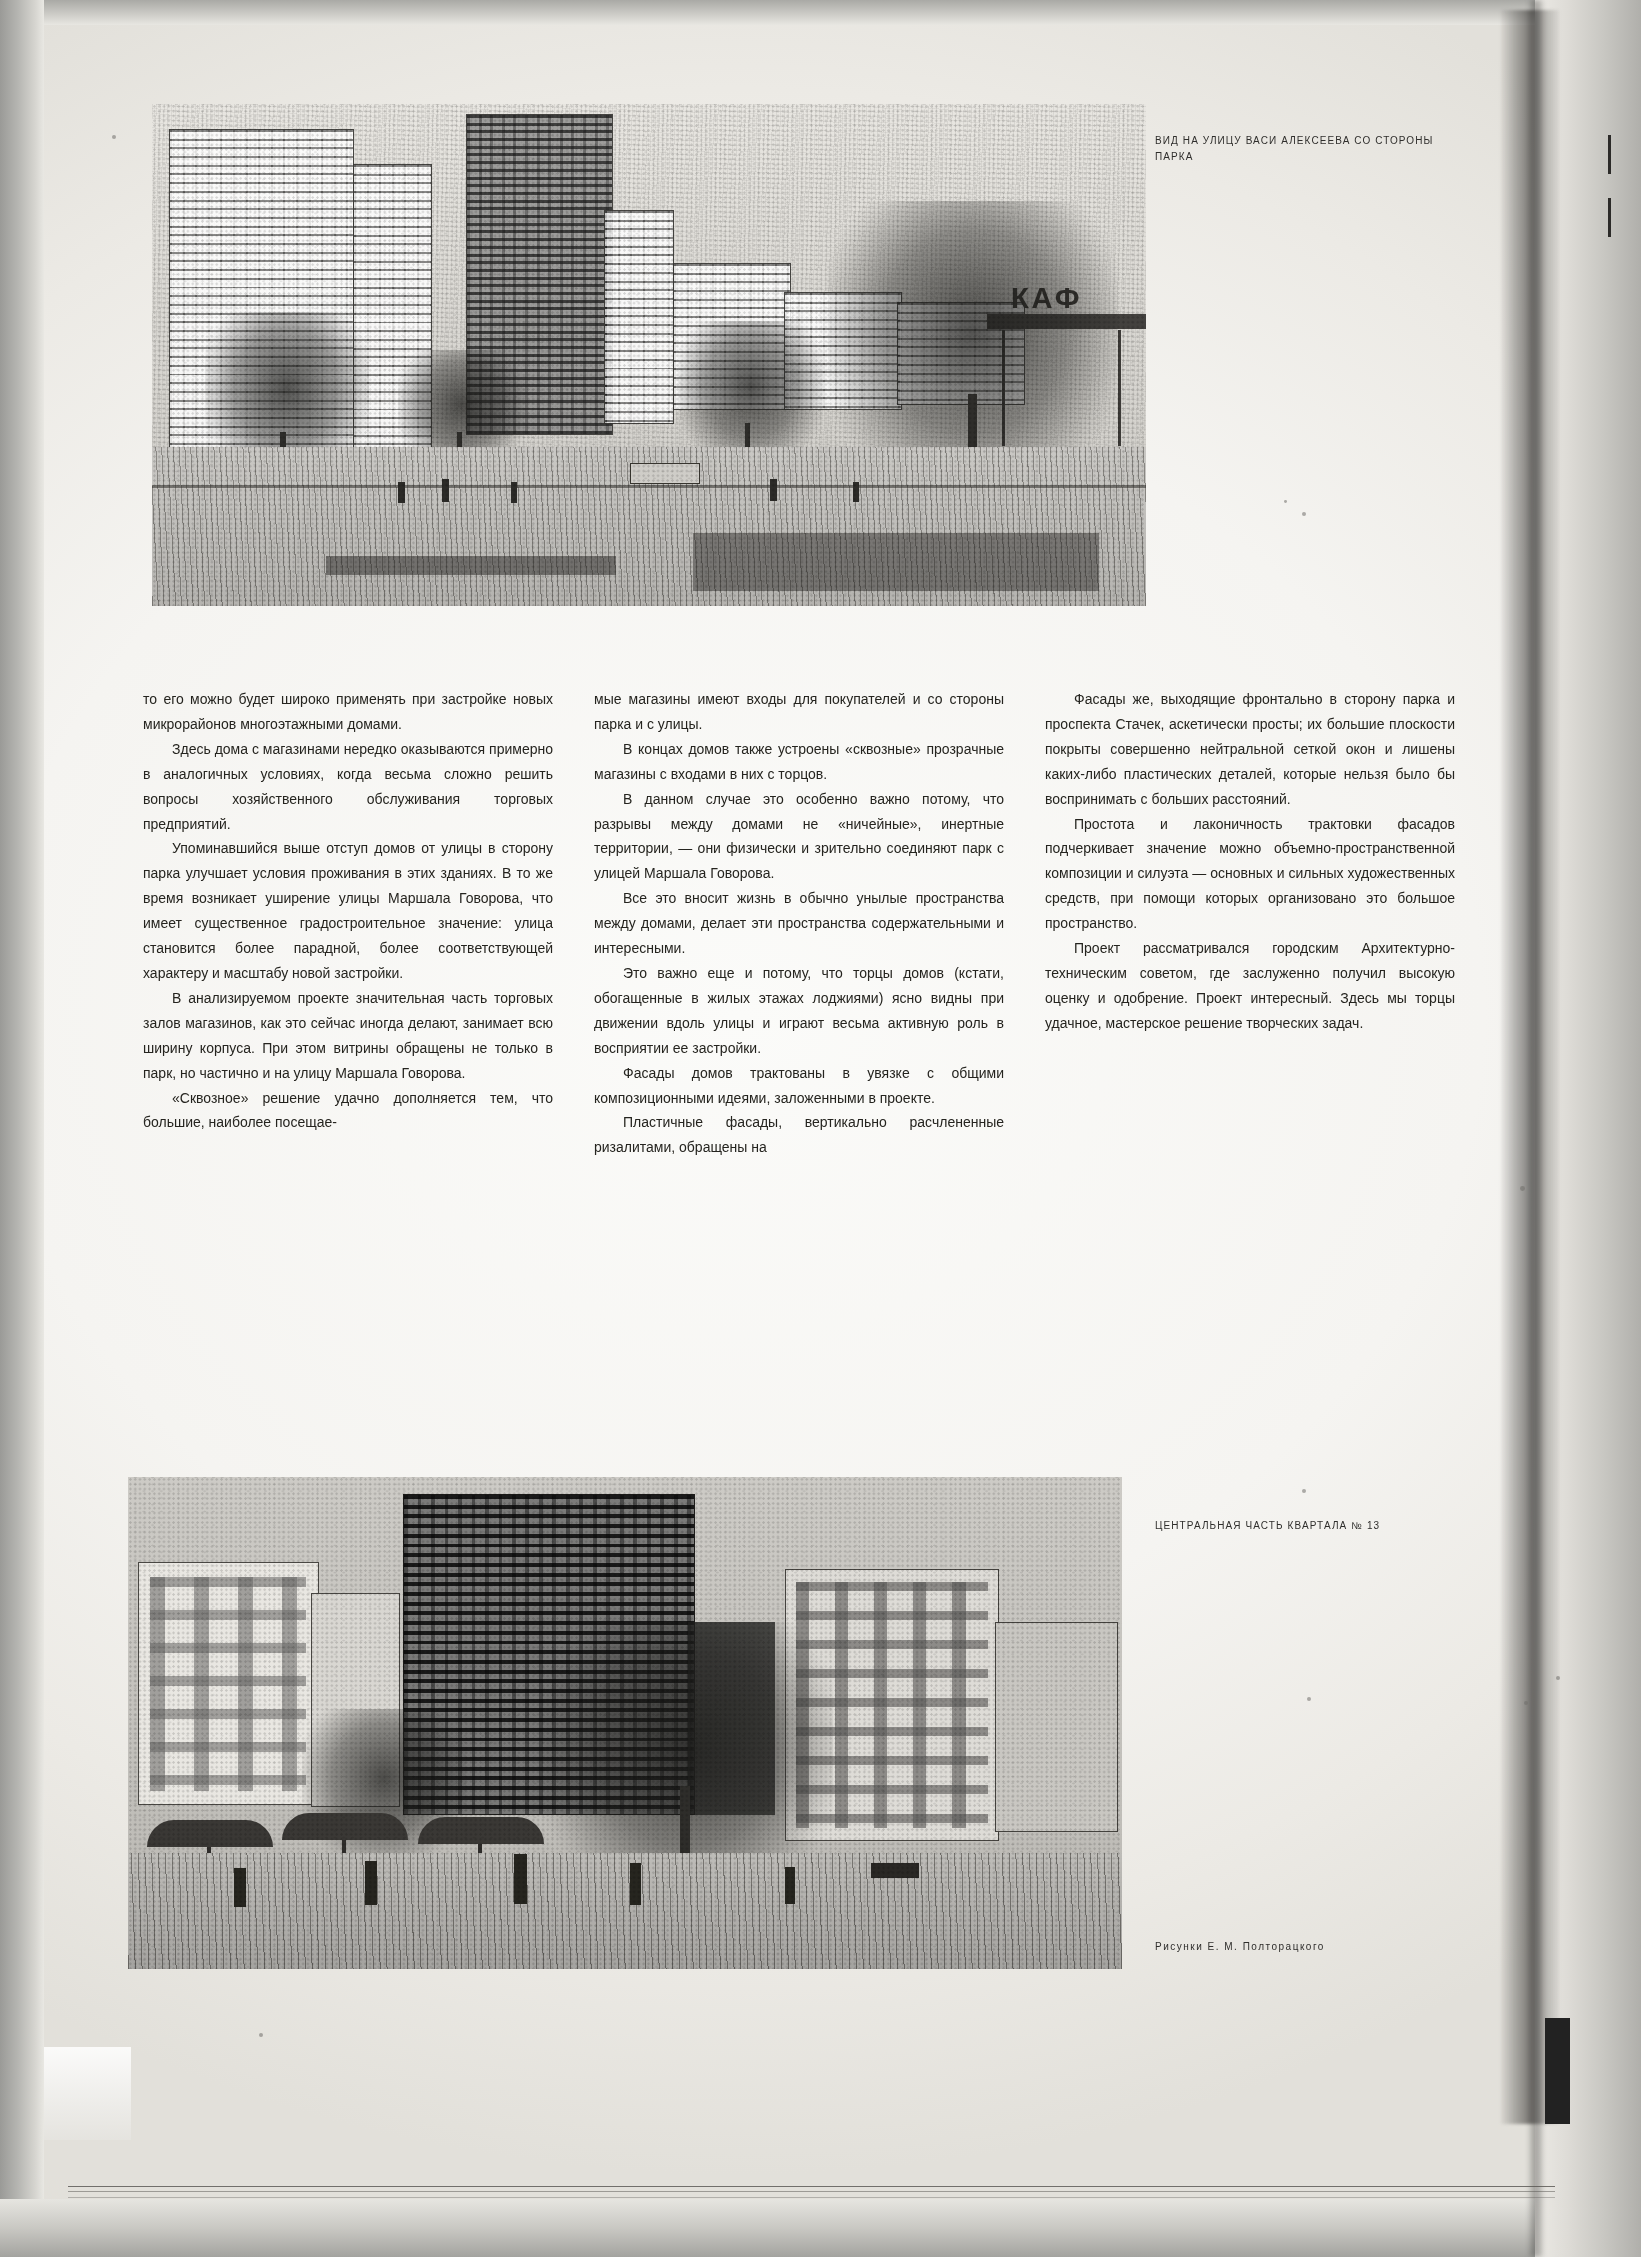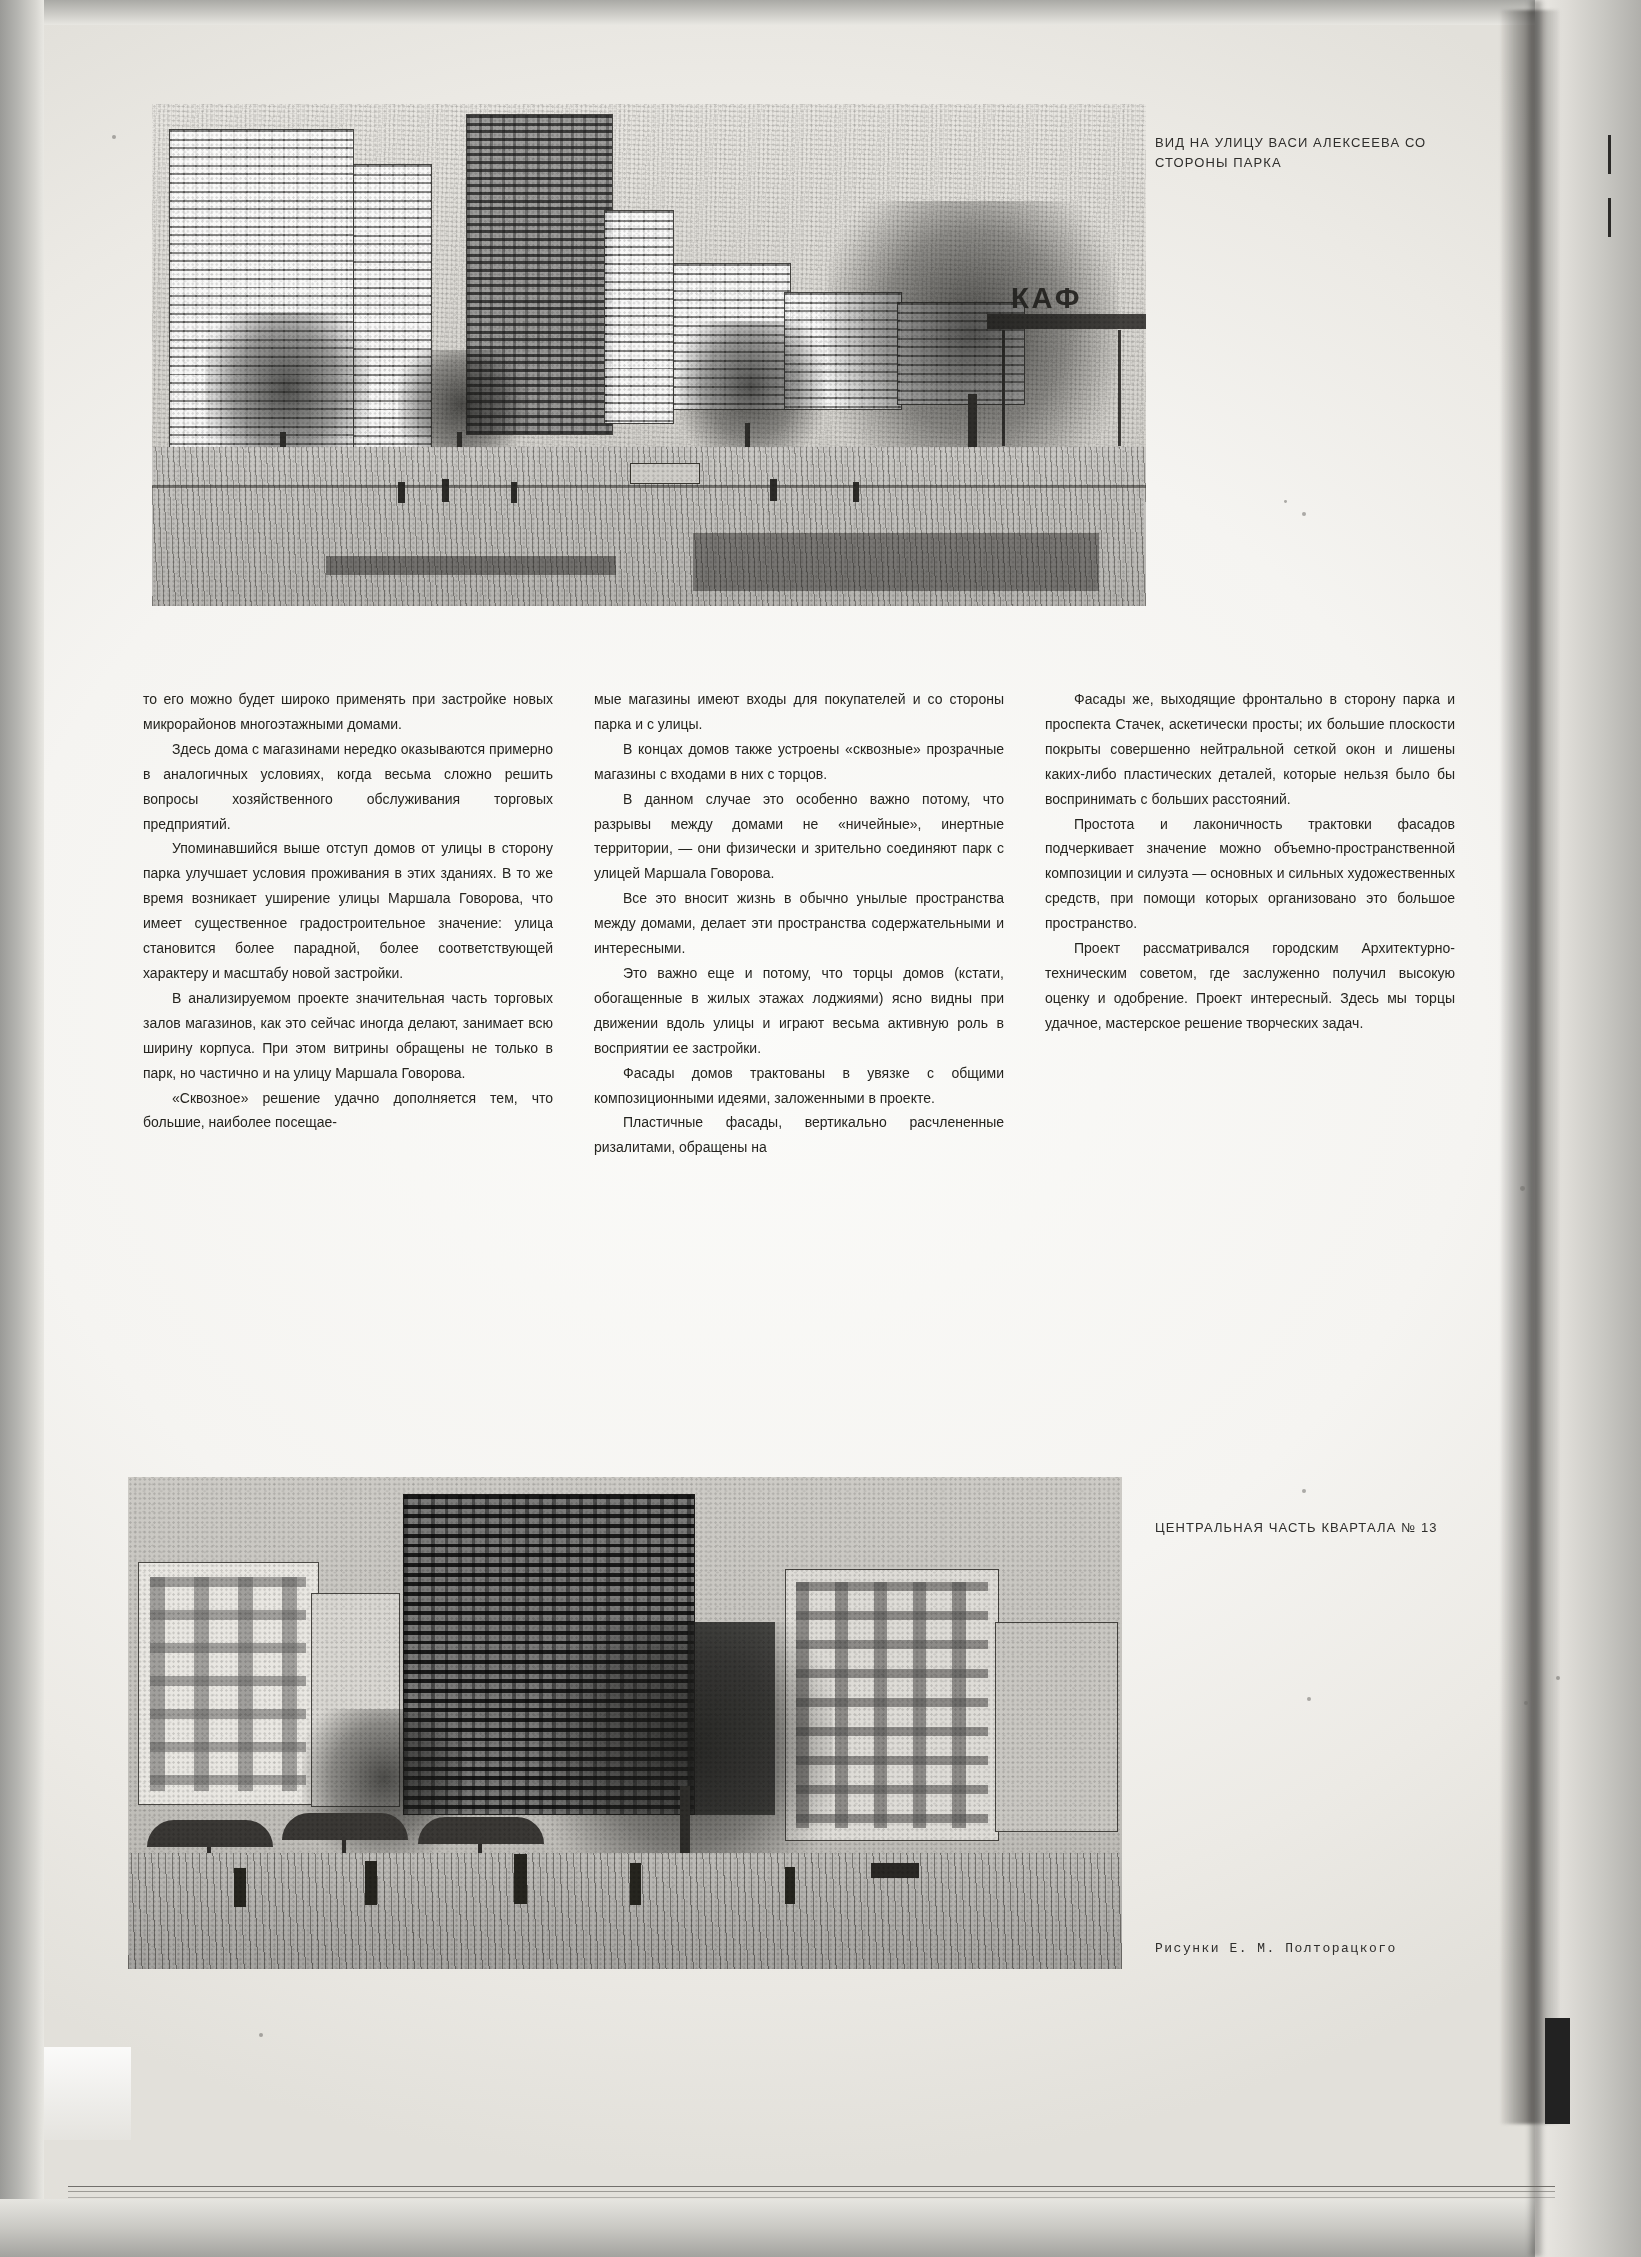--- a/index.html
+++ b/index.html
@@ -128,21 +128,21 @@
     position: absolute;
     font-family: "Liberation Sans", sans-serif;
     font-weight: bold;
     color: #35332f;
     letter-spacing: 2.9px;
   }
 
   
   .caption {
     position: absolute;
-    font-size: 13px;
+    font-size: 10px;
     letter-spacing: 1.1px;
     color: #2f2e2c;
     line-height: 1.55;
     font-family: "Liberation Sans", sans-serif;
   }
 
   
   .cols {
     position: absolute;
     left: 143px;
@@ -306,21 +306,21 @@
     <div style="position:absolute; left:386px; top:377px; width:12.6px; height:50px; background:#26251f;"></div>
     <div style="position:absolute; left:502px; top:386px; width:10.6px; height:42px; background:#26251f;"></div>
     <div style="position:absolute; left:657px; top:390px; width:9.7px; height:37px; background:#26251f;"></div>
     <div style="position:absolute; left:743px; top:386px; width:48px; height:15.4px; background:#2a2825;"></div>
 
     <div class="figure-noise"></div>
   </div>
 
   <div class="caption" style="left:1155px; top:1518px; width:309px;">ЦЕНТРАЛЬНАЯ ЧАСТЬ КВАРТАЛА № 13</div>
 
-  <div class="caption" style="left:1155px; top:1939px; width:309px; letter-spacing:1.5px;font-family:Liberation Mono, monospace;">Рисунки Е. М. Полторацкого</div>
+  <div class="caption" style="left:1155px; top:1939px; width:309px; letter-spacing:1.5px;">Рисунки Е. М. Полторацкого</div>
 
   <div class="speck" style="left:1302px; top:512px; width:3.9px; height:3.9px;"></div>
   <div class="speck" style="left:1520px; top:1186px; width:4.8px; height:4.8px;"></div>
   <div class="speck" style="left:1556px; top:1676px; width:3.9px; height:3.9px;"></div>
   <div class="speck" style="left:1524px; top:1701px; width:3.9px; height:3.9px;"></div>
   <div class="speck" style="left:1302px; top:1489px; width:3.9px; height:3.9px;"></div>
   <div class="speck" style="left:1307px; top:1697px; width:3.9px; height:3.9px;"></div>
   <div class="speck" style="left:259px; top:2033px; width:3.9px; height:3.9px;"></div>
   <div class="speck" style="left:1284px; top:500px; width:2.9px; height:2.9px;"></div>
   <div class="speck" style="left:112px; top:135px; width:3.9px; height:3.9px;"></div>

